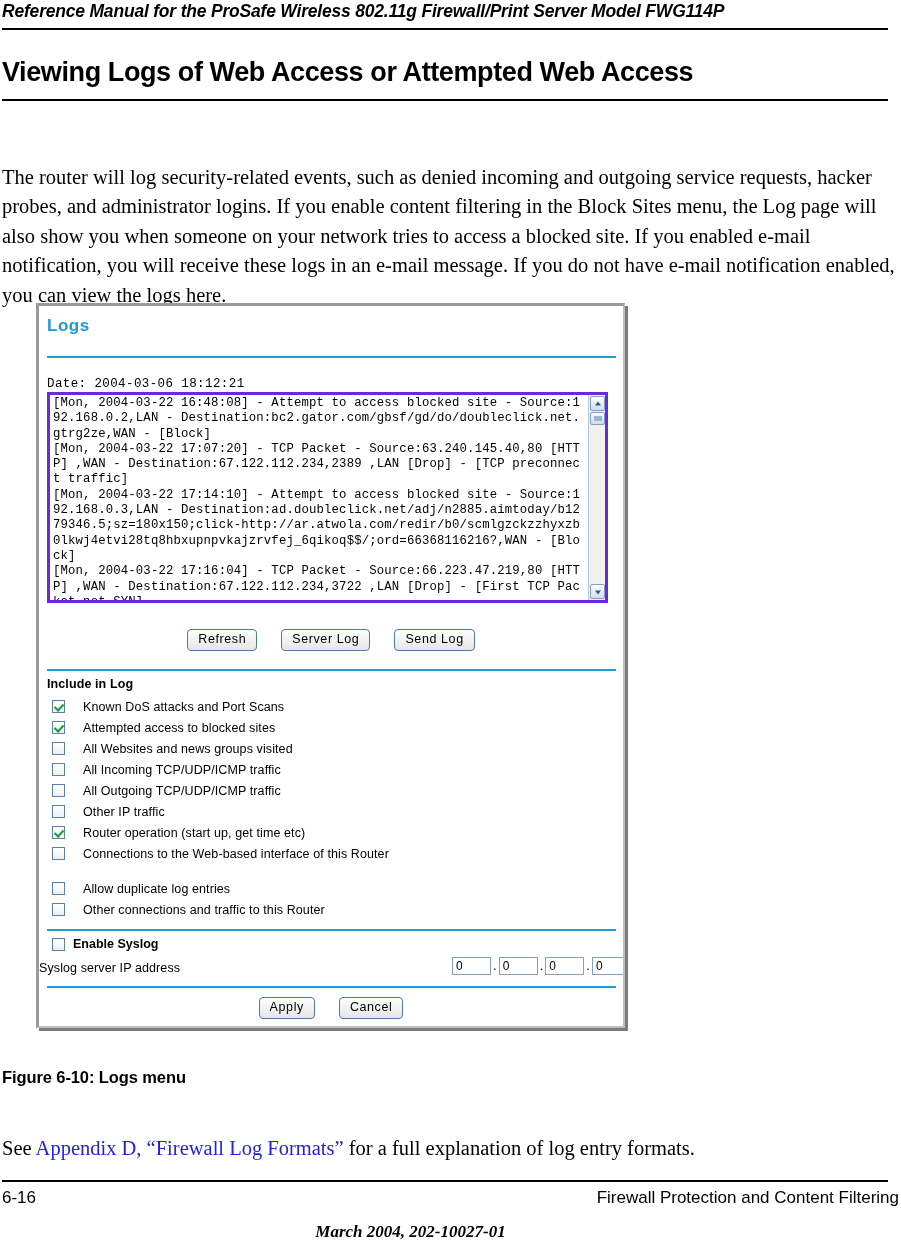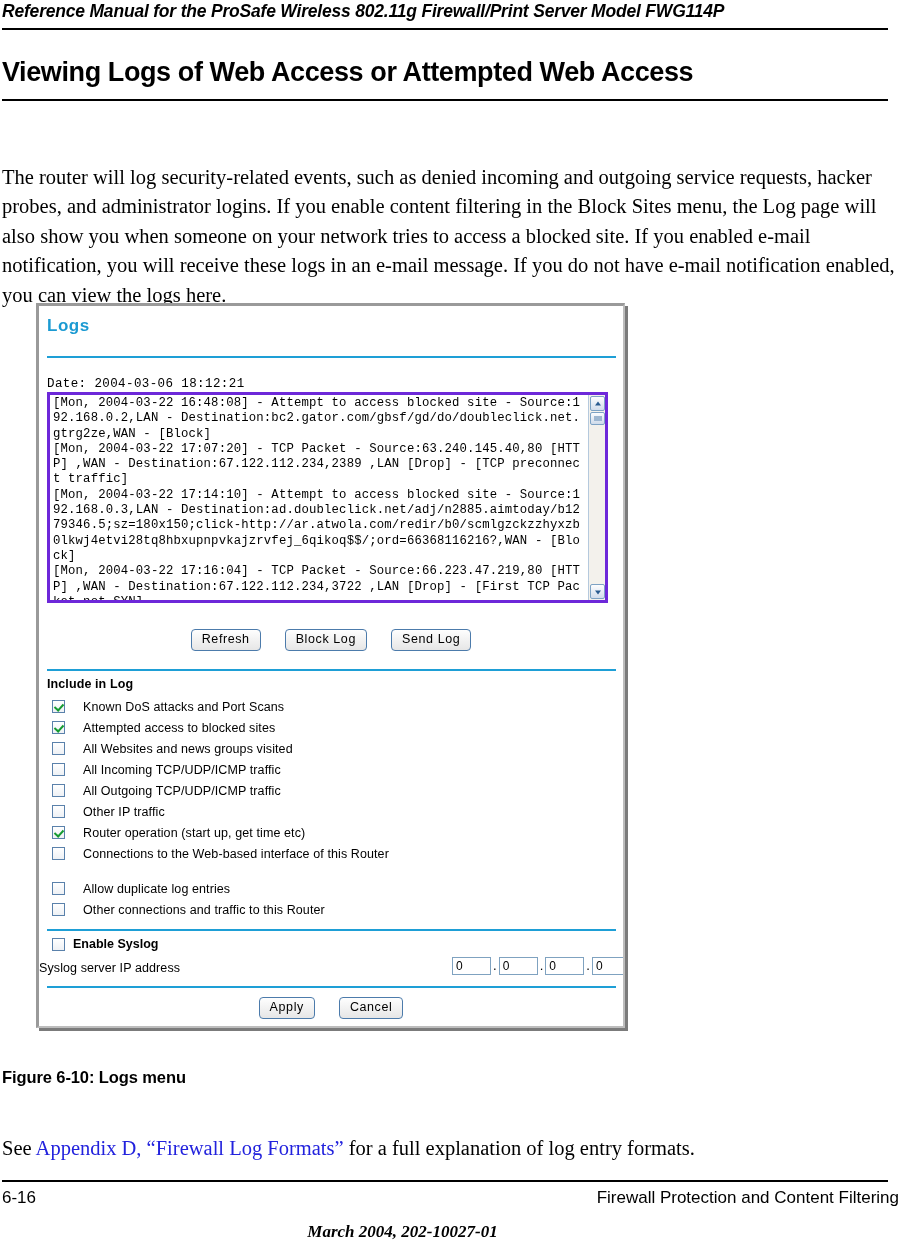--- a/index.html
+++ b/index.html
@@ -338,21 +338,21 @@
   }
   #footer-chapter {
     position: absolute;
     right: 2px; top: 1188px;
     font-family: "Liberation Sans", sans-serif;
     font-size: 17px;
     white-space: nowrap;
   }
   #footer-date {
     position: absolute;
-    left: 0; top: 1222px;
+    left: 8px; top: 1222px;
     width: 805px;
     text-align: center;
     font-family: "Liberation Serif", serif;
     font-style: italic;
     font-weight: bold;
     font-size: 17px;
   }
 </style>
 </head>
 <body>
@@ -388,21 +388,21 @@
             <span class="grip"></span>
           </div>
         <div class="sb-btn" id="sb-down">
             <span class="sb-arrow"></span>
           </div>
       </div>
     </div>
 
     <div class="btn-row" id="btn-row-log">
       <span class="gbtn">Refresh</span>
-      <span class="gbtn">Block Log</span>
+      <span class="gbtn">Server Log</span>
       <span class="gbtn">Send Log</span>
     </div>
 
     <div class="hr-blue" id="hr-mid"></div>
     <div class="section-head" id="include-head">Include in Log</div>
 
     <div class="cb-list">
       <div class="cb-row">
         <span class="cbox checked"></span>
         <span class="cb-label">Known DoS attacks and Port Scans</span>

